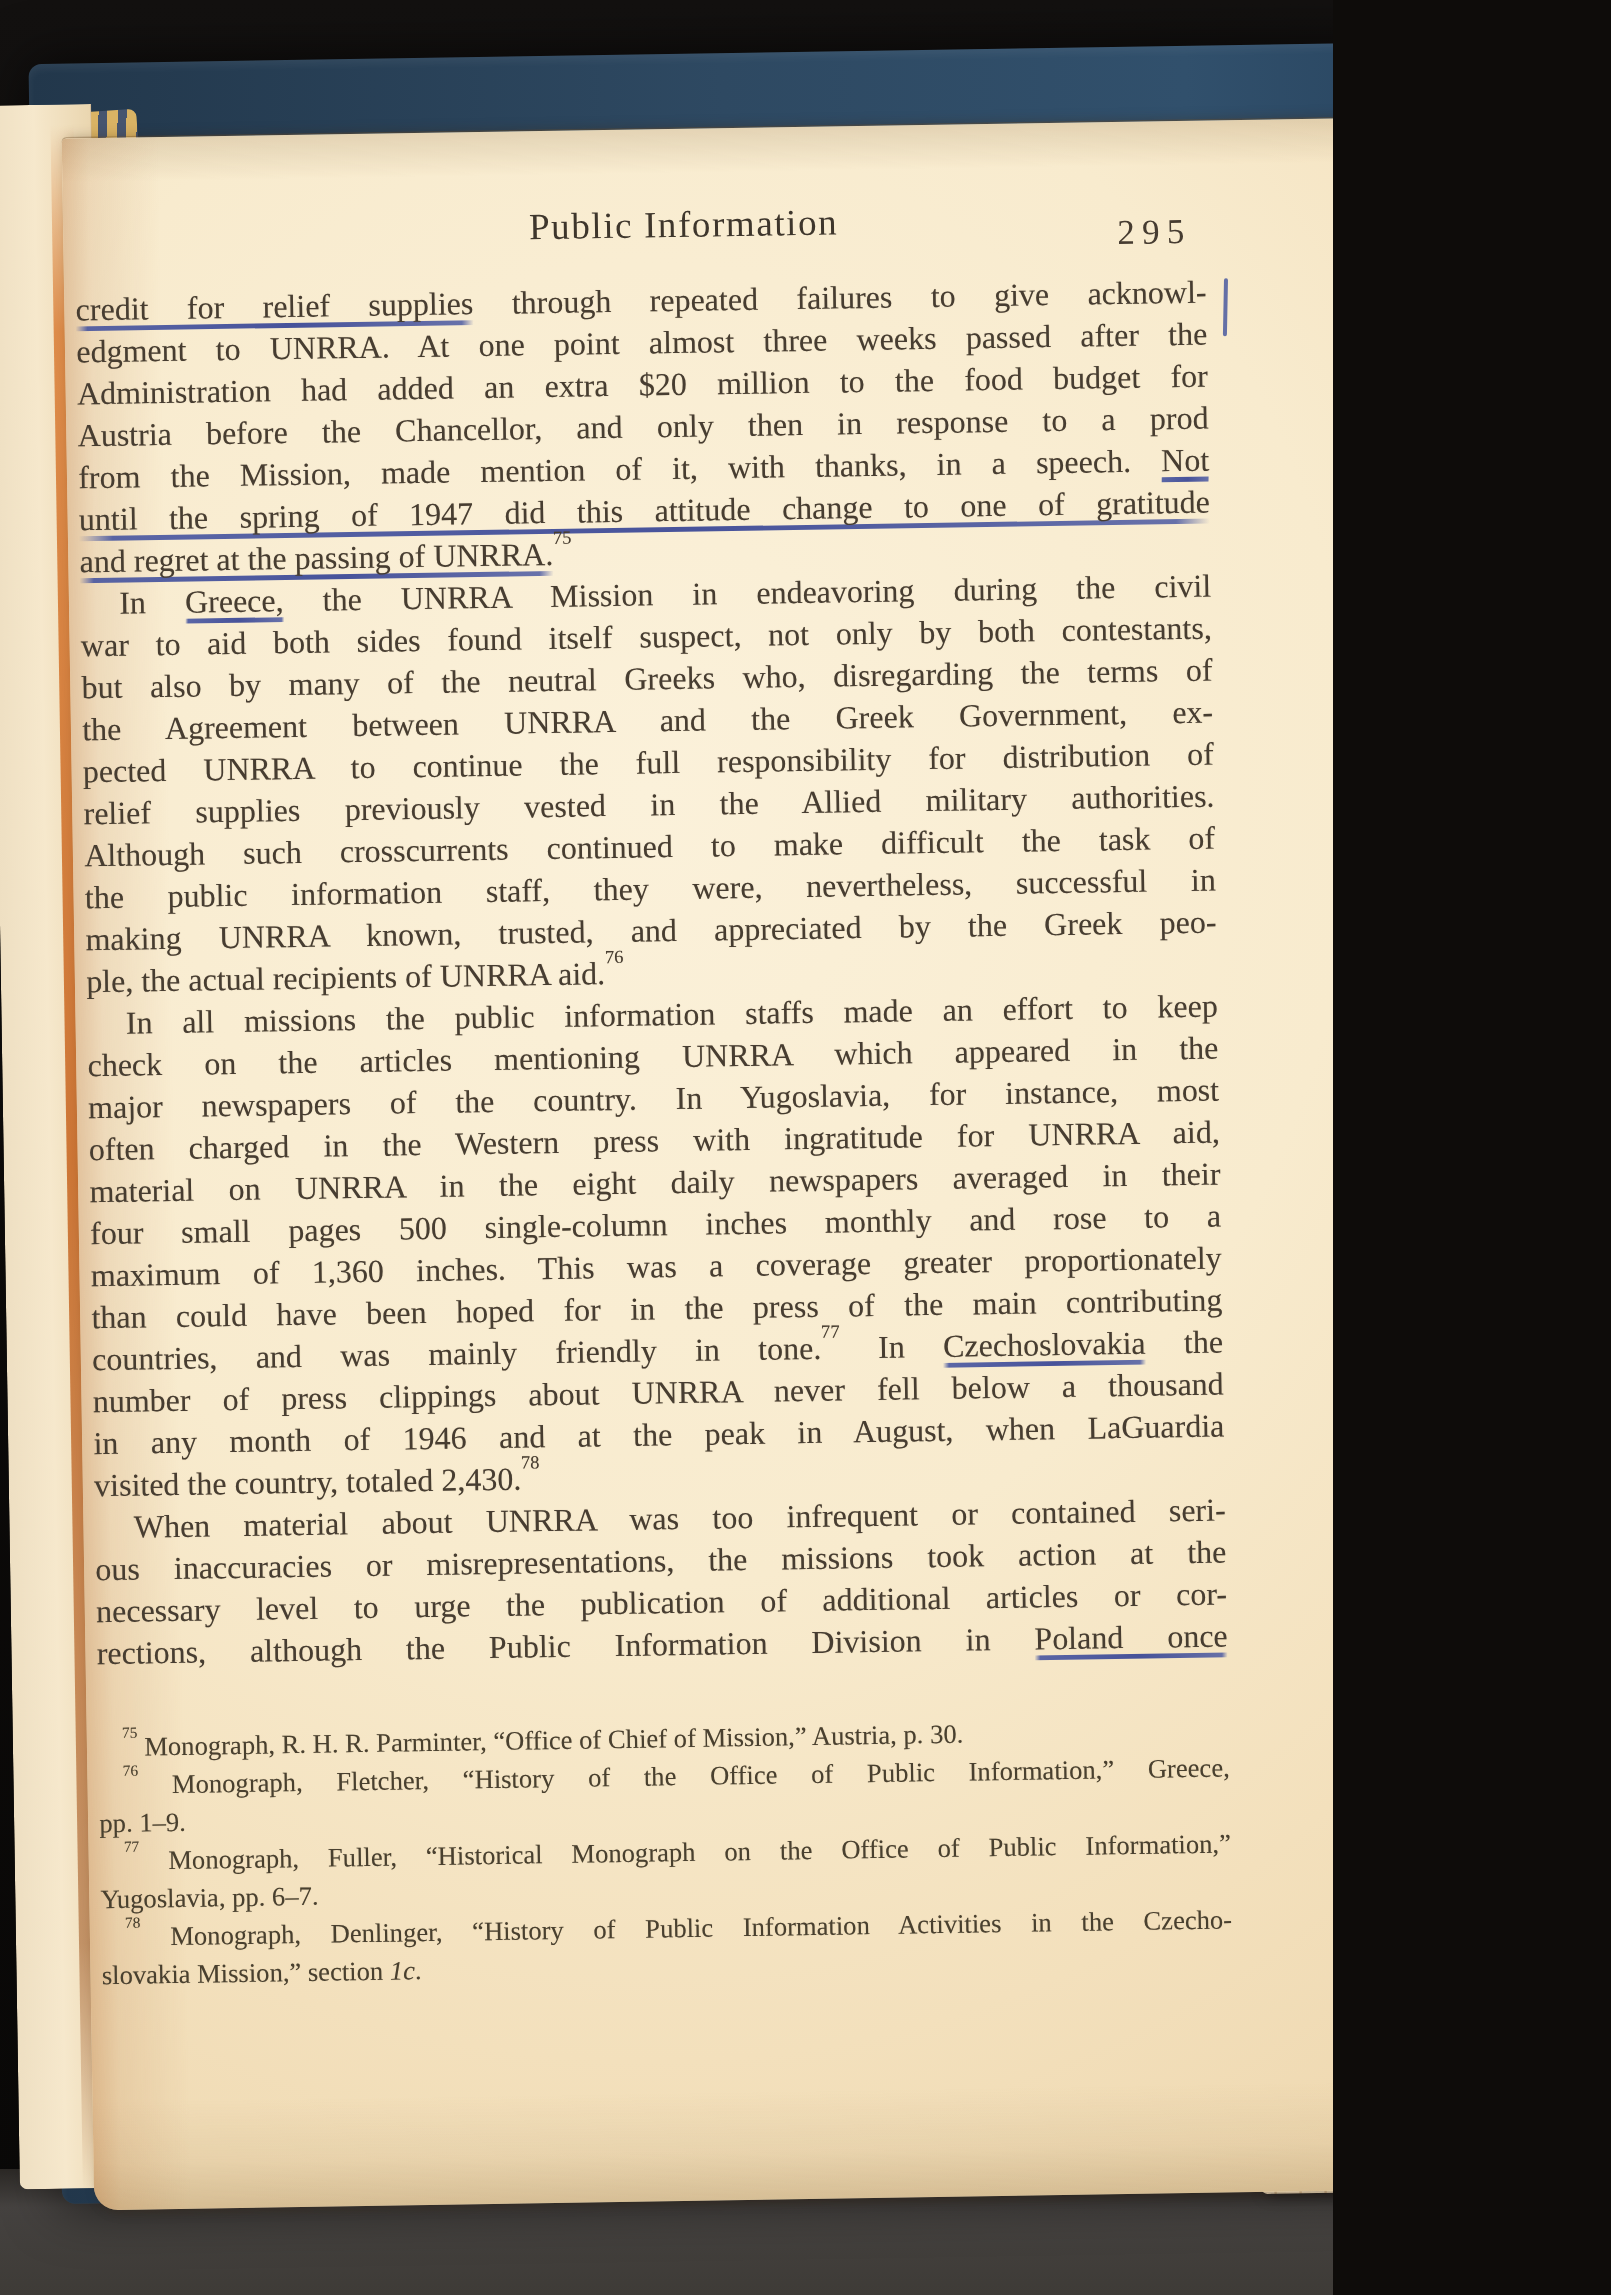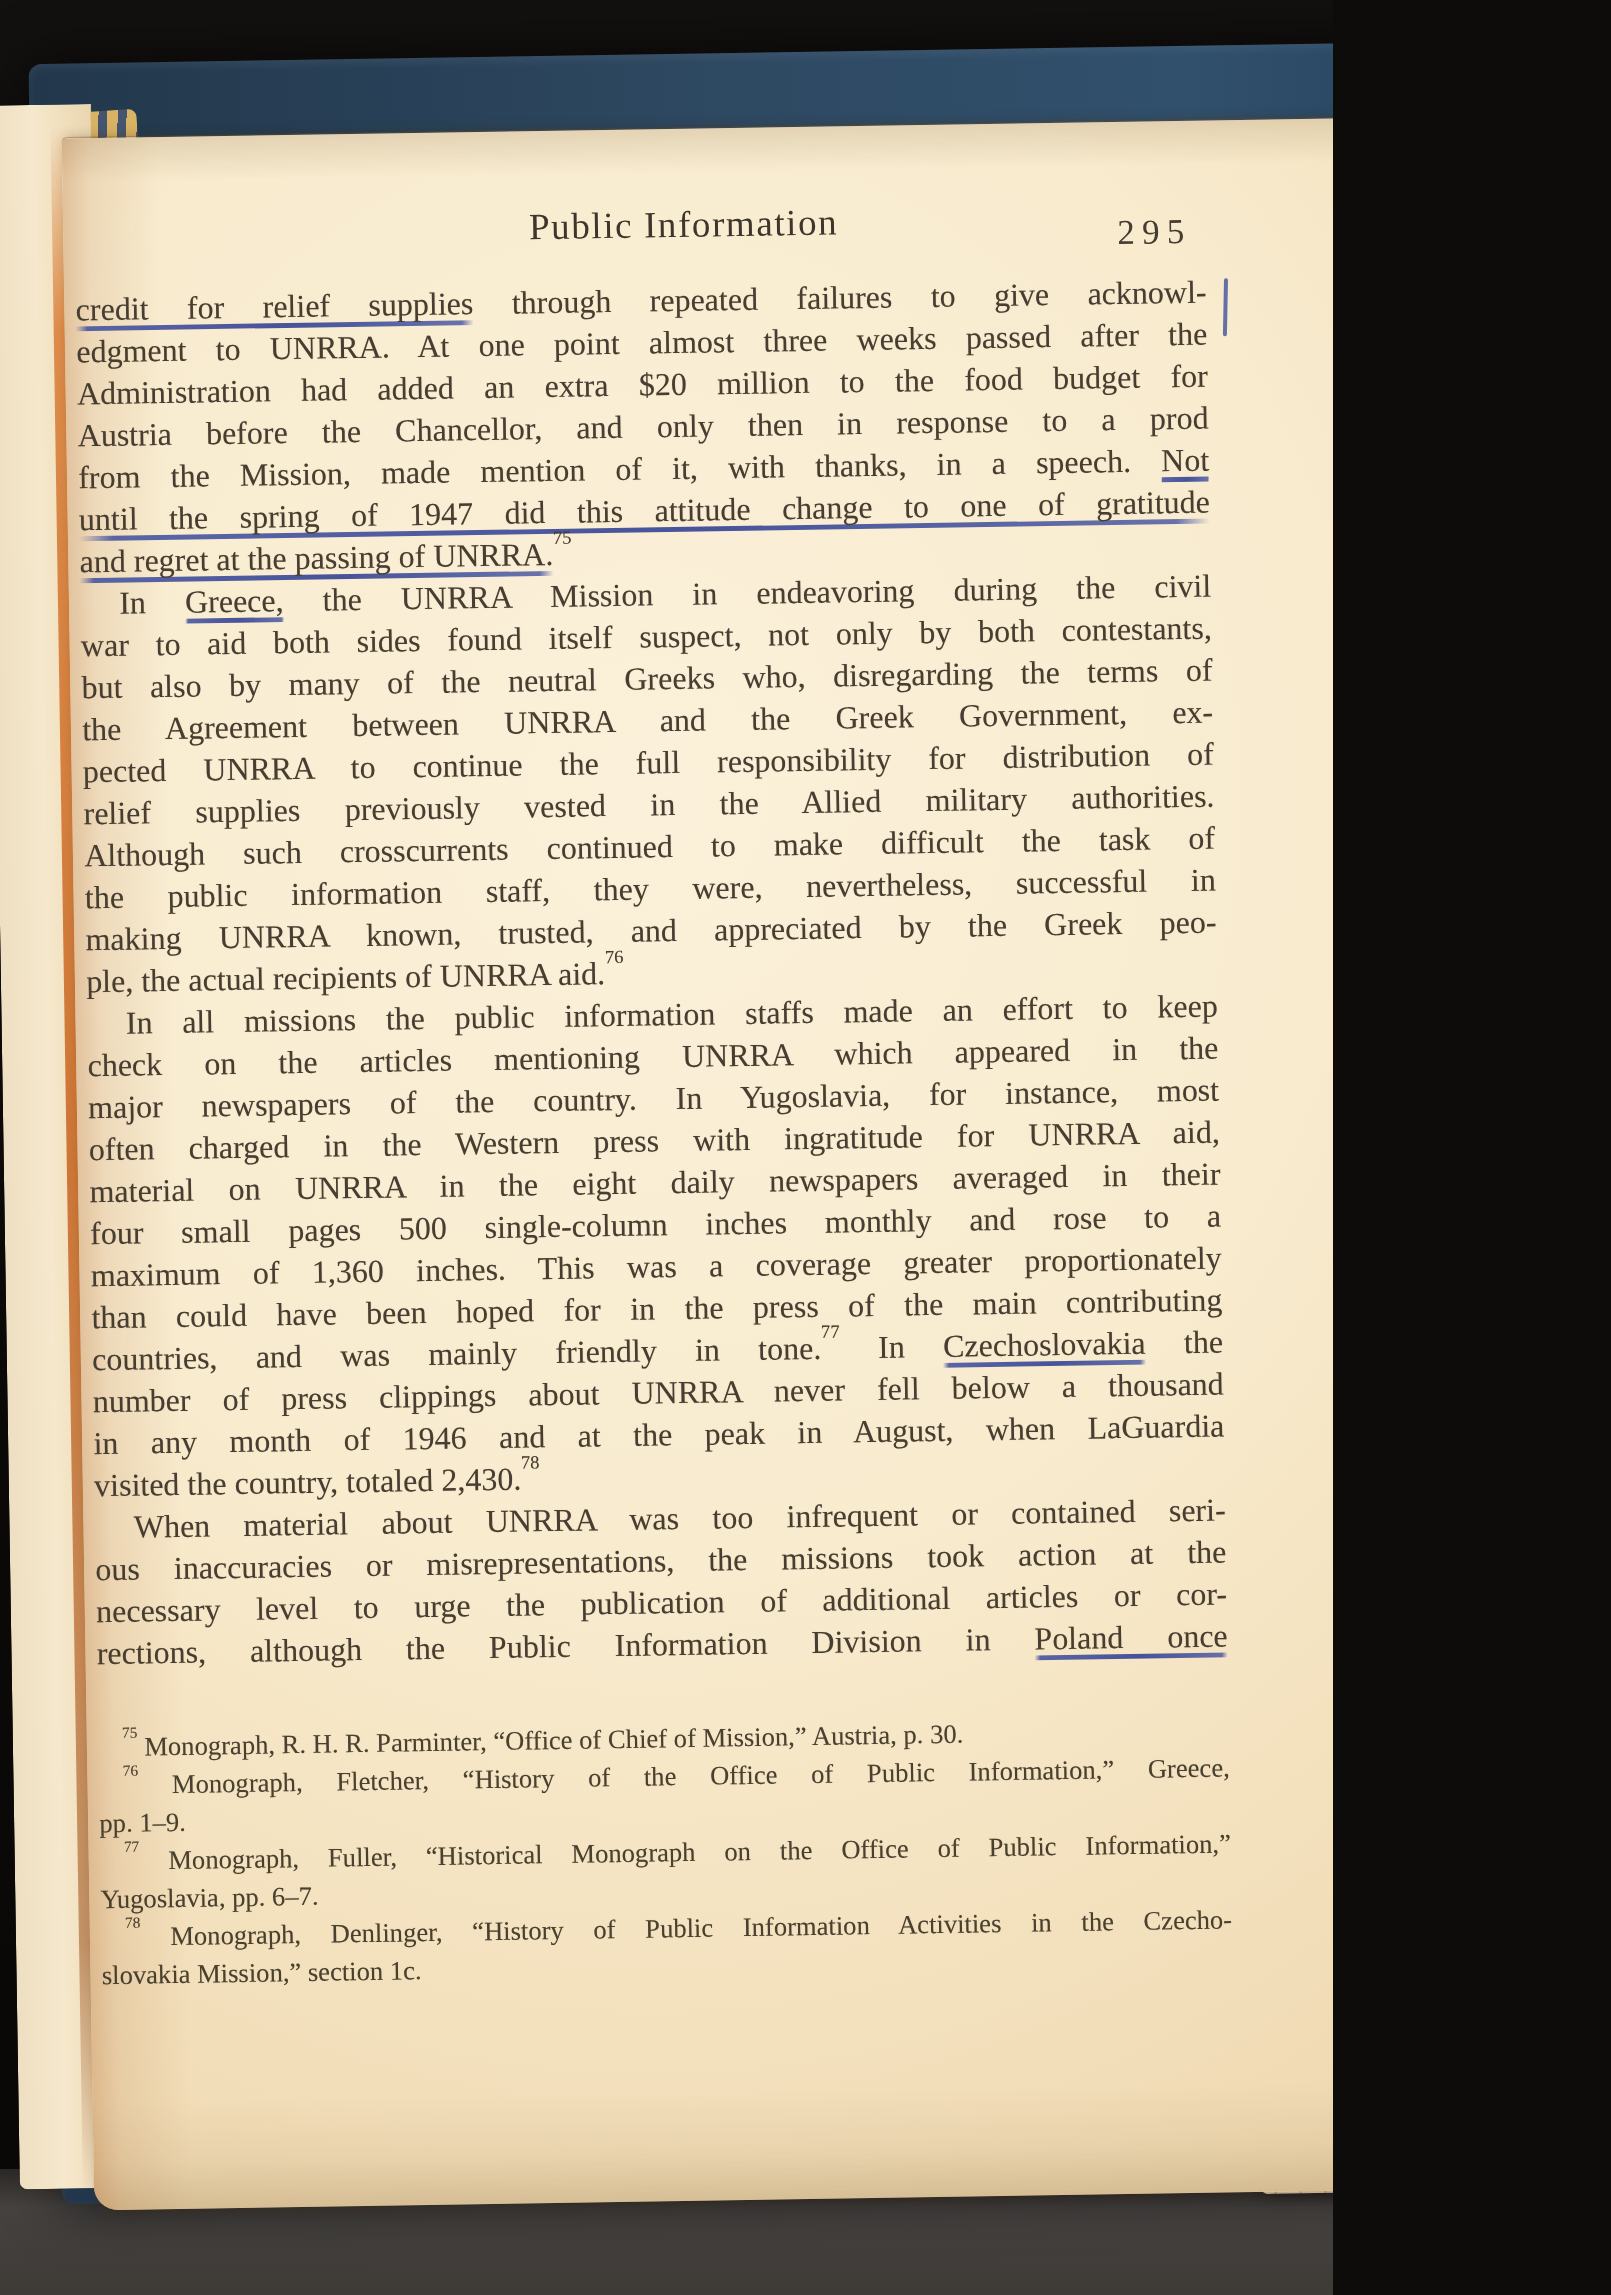--- a/index.html
+++ b/index.html
@@ -53,21 +53,21 @@
          text-shadow:0 0 0.8px rgba(80,65,45,.32);}
   .tline{text-align:justify;text-align-last:justify;}
   .tline.last{text-align-last:left;}
   .tline.indent{text-indent:39px;}
   .footnote-block .tline.indent{text-indent:24px;}
   sup.fn-ref{font-size:58%;line-height:0;position:relative;top:-0.5em;letter-spacing:0;margin-top:25px;}
   .ink-u{background-image:linear-gradient(93deg,rgba(62,78,158,0) 0%,rgba(62,78,158,.85) 3%,
            rgba(52,66,148,.9) 55%,rgba(62,78,158,.78) 97%,rgba(62,78,158,0) 100%);
          background-repeat:no-repeat;background-size:100% 4.8px;background-position:0 100%;
          padding-bottom:4px;}
-  .it{}
+  .it{font-style:italic;}
   .tick{position:absolute;left:1159px;top:158px;width:4px;height:58px;background:#43549e;
         opacity:.82;border-radius:2.4px;transform:rotate(2deg);}
 </style>
 </head>
 <body>
 
 <div class="scene">
   <div class="table"></div>
   <div class="book">
     <div class="cover"></div>

